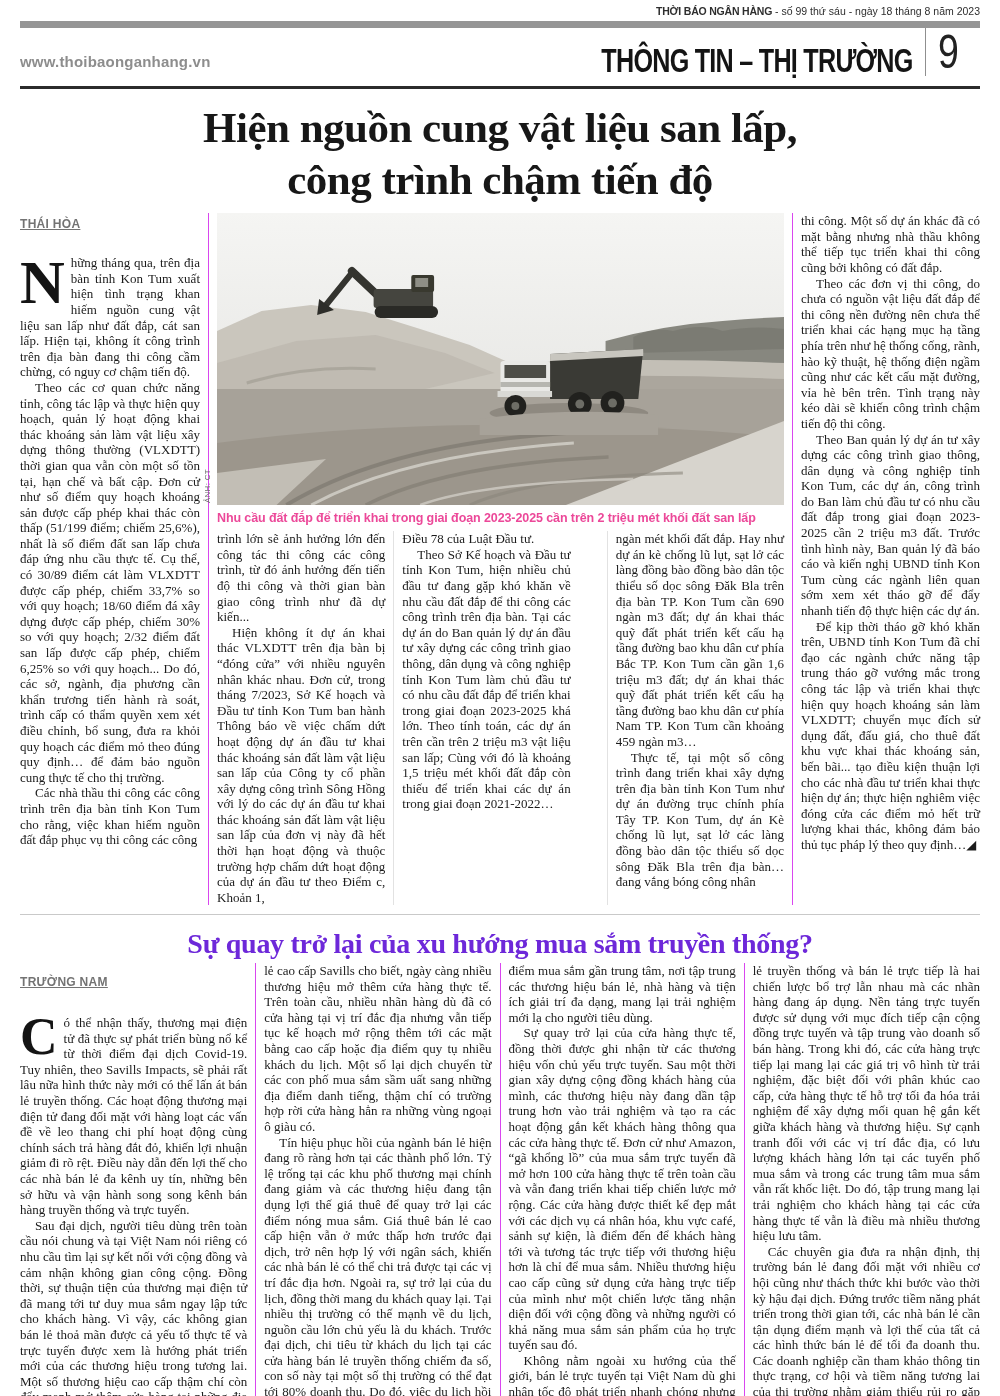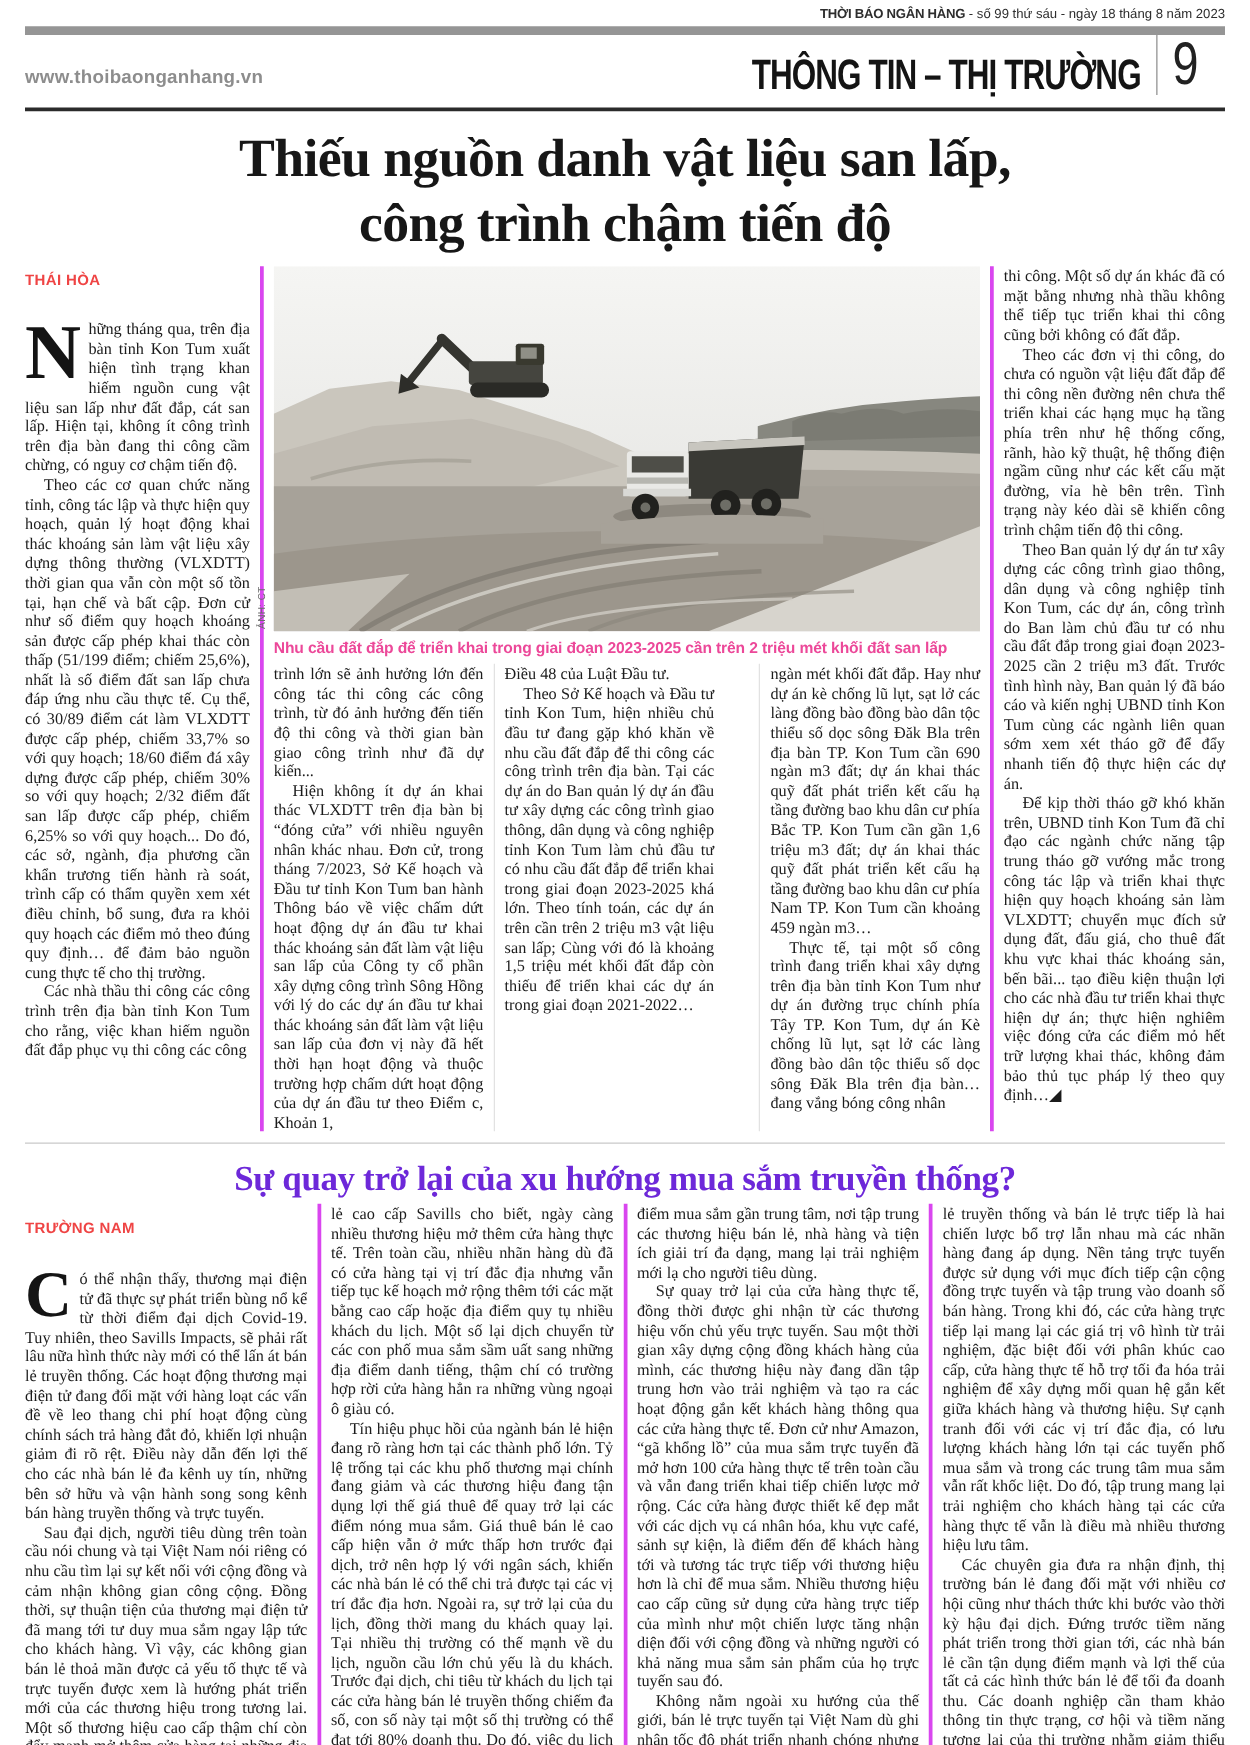--- a/index.html
+++ b/index.html
@@ -14,26 +14,26 @@
   .website{font-family:"Liberation Sans",sans-serif;font-weight:bold;color:#8d8d8d;font-size:15px;align-self:flex-end;padding-bottom:16px;letter-spacing:.2px;}
   .mast-right{display:flex;align-items:flex-start;}
   .section-title{align-self:flex-end;padding-bottom:6px;font-family:"Liberation Sans",sans-serif;font-weight:bold;font-size:34px;letter-spacing:-1px;white-space:nowrap;transform:scaleX(.74);transform-origin:right bottom;color:#141414;}
   .pagenum-box{border-left:1px solid #8f8f8f;margin-left:12px;padding-left:12px;display:flex;align-items:center;width:42px;}
   .pagenum{font-family:"Liberation Sans",sans-serif;font-size:48px;font-weight:400;color:#222;transform:scaleX(.78);transform-origin:left center;line-height:1;}
   .rule-dark{border-top:3px solid #2b2b2b;}
 
   
   .headline1{text-align:center;font-weight:bold;font-size:43px;line-height:1.2;letter-spacing:-.5px;color:#171717;margin:13px 0 8px;}
   .headline2{text-align:center;font-weight:bold;font-size:28px;line-height:1.2;letter-spacing:-.3px;color:#6d28d9;margin:12px 0 2px;}
-  .byline{font-family:"Liberation Sans",sans-serif;font-weight:bold;font-size:12px;letter-spacing:.3px;color:#ef4444;margin:4px 0 24px;}
+  .byline{font-family:"Liberation Sans",sans-serif;font-weight:bold;font-size:12px;letter-spacing:.3px;color:#737373;margin:4px 0 24px;text-decoration:underline;}
   .byline.b2{margin:12px 0 26px;}
 
   
   .cols{display:flex;align-items:stretch;}
-  .cols>.col{border-left:3px solid #d946ef;padding:0 8px;box-sizing:border-box;}
+  .cols>.col{border-left:1px solid #d946ef;padding:0 8px;box-sizing:border-box;}
   .cols>.col:first-child{border-left:none;padding-left:0;}
   .cols>.col:last-child{padding-right:0;}
   .a1 .side{width:188px;flex:0 0 188px;}
   .a1 .mid{width:584px;flex:0 0 584px;}
   .midcols{display:flex;margin-top:5px;}
   .midcols>.col{flex:1;border-left:1px solid #e2e2e2;padding:0 8px;box-sizing:border-box;}
   .midcols>.col:first-child{border-left:none;padding-left:0;}
   .midcols>.col:last-child{padding-right:0;margin-left:28px;}
   .a2>.col{flex:1;}
 
@@ -64,21 +64,21 @@
     <div class="mast-right">
       <div class="section-title">THÔNG TIN – THỊ TRƯỜNG</div>
       <div class="pagenum-box">
         <div class="pagenum">9</div>
       </div>
     </div>
   </div>
   <div class="rule-dark"></div>
 
   <div class="headline1">
-    <div>Thiếu nguồn danh vật liệu san lấp,</div>
+    <div>Hiện nguồn cung vật liệu san lấp,</div>
     <div>công trình chậm tiến độ</div>
   </div>
 
   <div class="cols a1">
 
     <div class="col side">
       <div class="byline">THÁI HÒA</div>
       <p class="body noind"><span class="dropcap">N</span><span>hững tháng qua, trên địa bàn tỉnh Kon Tum xuất hiện tình trạng khan hiếm nguồn cung vật liệu san lấp như đất đắp, cát san lấp. Hiện tại, không ít công trình trên địa bàn đang thi công cầm chừng, có nguy cơ chậm tiến độ.</span></p>
       <p class="body">Theo các cơ quan chức năng tỉnh, công tác lập và thực hiện quy hoạch, quản lý hoạt động khai thác khoáng sản làm vật liệu xây dựng thông thường (VLXDTT) thời gian qua vẫn còn một số tồn tại, hạn chế và bất cập. Đơn cử như số điểm quy hoạch khoáng sản được cấp phép khai thác còn thấp (51/199 điểm; chiếm 25,6%), nhất là số điểm đất san lấp chưa đáp ứng nhu cầu thực tế. Cụ thể, có 30/89 điểm cát làm VLXDTT được cấp phép, chiếm 33,7% so với quy hoạch; 18/60 điểm đá xây dựng được cấp phép, chiếm 30% so với quy hoạch; 2/32 điểm đất san lấp được cấp phép, chiếm 6,25% so với quy hoạch... Do đó, các sở, ngành, địa phương cần khẩn trương tiến hành rà soát, trình cấp có thẩm quyền xem xét điều chỉnh, bổ sung, đưa ra khỏi quy hoạch các điểm mỏ theo đúng quy định… để đảm bảo nguồn cung thực tế cho thị trường.</p>
       <p class="body">Các nhà thầu thi công các công trình trên địa bàn tỉnh Kon Tum cho rằng, việc khan hiếm nguồn đất đắp phục vụ thi công các công</p>
@@ -144,21 +144,21 @@
       <div class="caption">Nhu cầu đất đắp để triển khai trong giai đoạn 2023-2025 cần trên 2 triệu mét khối đất san lấp</div>
 
       <div class="midcols">
 
         <div class="col">
           <p class="body noind">trình lớn sẽ ảnh hưởng lớn đến công tác thi công các công trình, từ đó ảnh hưởng đến tiến độ thi công và thời gian bàn giao công trình như đã dự kiến...</p>
           <p class="body">Hiện không ít dự án khai thác VLXDTT trên địa bàn bị “đóng cửa” với nhiều nguyên nhân khác nhau. Đơn cử, trong tháng 7/2023, Sở Kế hoạch và Đầu tư tỉnh Kon Tum ban hành Thông báo về việc chấm dứt hoạt động dự án đầu tư khai thác khoáng sản đất làm vật liệu san lấp của Công ty cổ phần xây dựng công trình Sông Hồng với lý do các dự án đầu tư khai thác khoáng sản đất làm vật liệu san lấp của đơn vị này đã hết thời hạn hoạt động và thuộc trường hợp chấm dứt hoạt động của dự án đầu tư theo Điểm c, Khoản 1,</p>
         </div>
 
         <div class="col">
-          <p class="body noind">Điều 48 của Luật Đầu tư.</p>
+          <p class="body noind">Điều 78 của Luật Đầu tư.</p>
           <p class="body">Theo Sở Kế hoạch và Đầu tư tỉnh Kon Tum, hiện nhiều chủ đầu tư đang gặp khó khăn về nhu cầu đất đắp để thi công các công trình trên địa bàn. Tại các dự án do Ban quản lý dự án đầu tư xây dựng các công trình giao thông, dân dụng và công nghiệp tỉnh Kon Tum làm chủ đầu tư có nhu cầu đất đắp để triển khai trong giai đoạn 2023-2025 khá lớn. Theo tính toán, các dự án trên cần trên 2 triệu m3 vật liệu san lấp; Cùng với đó là khoảng 1,5 triệu mét khối đất đắp còn thiếu để triển khai các dự án trong giai đoạn 2021-2022…</p>
         </div>
 
         <div class="col">
           <p class="body noind">ngàn mét khối đất đắp. Hay như dự án kè chống lũ lụt, sạt lở các làng đồng bào đồng bào dân tộc thiểu số dọc sông Đăk Bla trên địa bàn TP. Kon Tum cần 690 ngàn m3 đất; dự án khai thác quỹ đất phát triển kết cấu hạ tầng đường bao khu dân cư phía Bắc TP. Kon Tum cần gần 1,6 triệu m3 đất; dự án khai thác quỹ đất phát triển kết cấu hạ tầng đường bao khu dân cư phía Nam TP. Kon Tum cần khoảng 459 ngàn m3…</p>
           <p class="body">Thực tế, tại một số công trình đang triển khai xây dựng trên địa bàn tỉnh Kon Tum như dự án đường trục chính phía Tây TP. Kon Tum, dự án Kè chống lũ lụt, sạt lở các làng đồng bào dân tộc thiểu số dọc sông Đăk Bla trên địa bàn… đang vắng bóng công nhân</p>
         </div>
       </div>
     </div>
 

